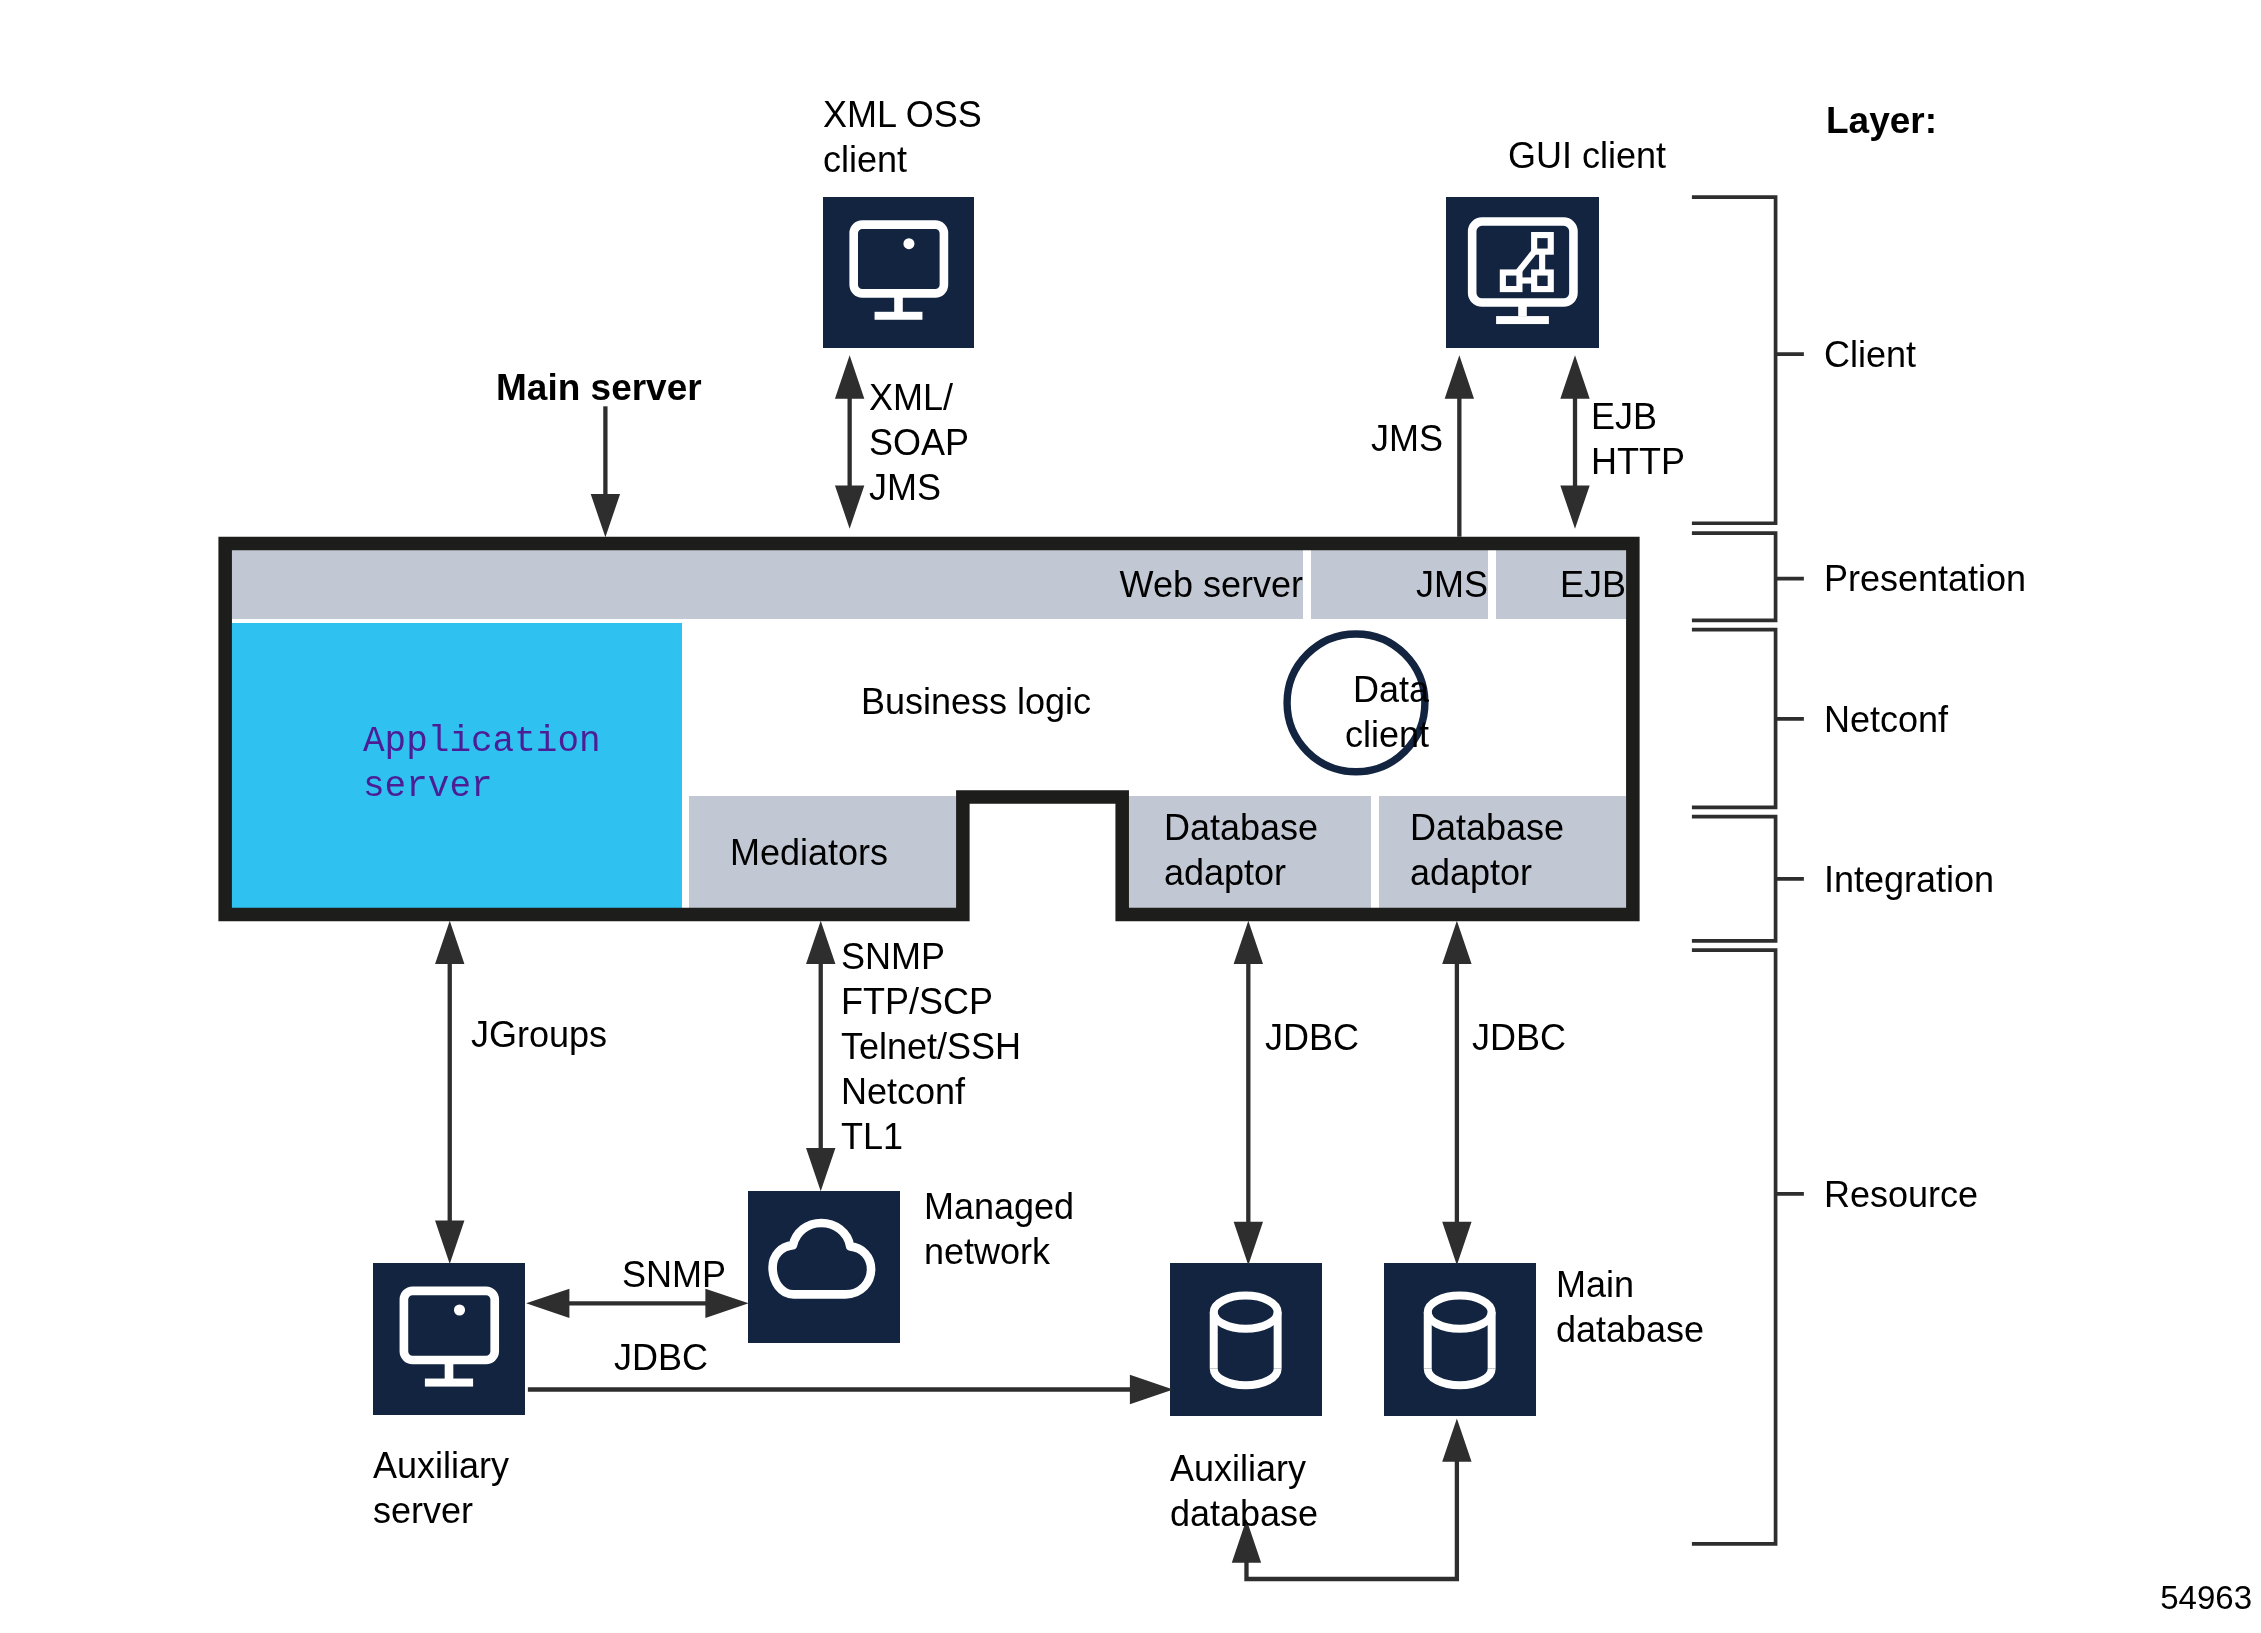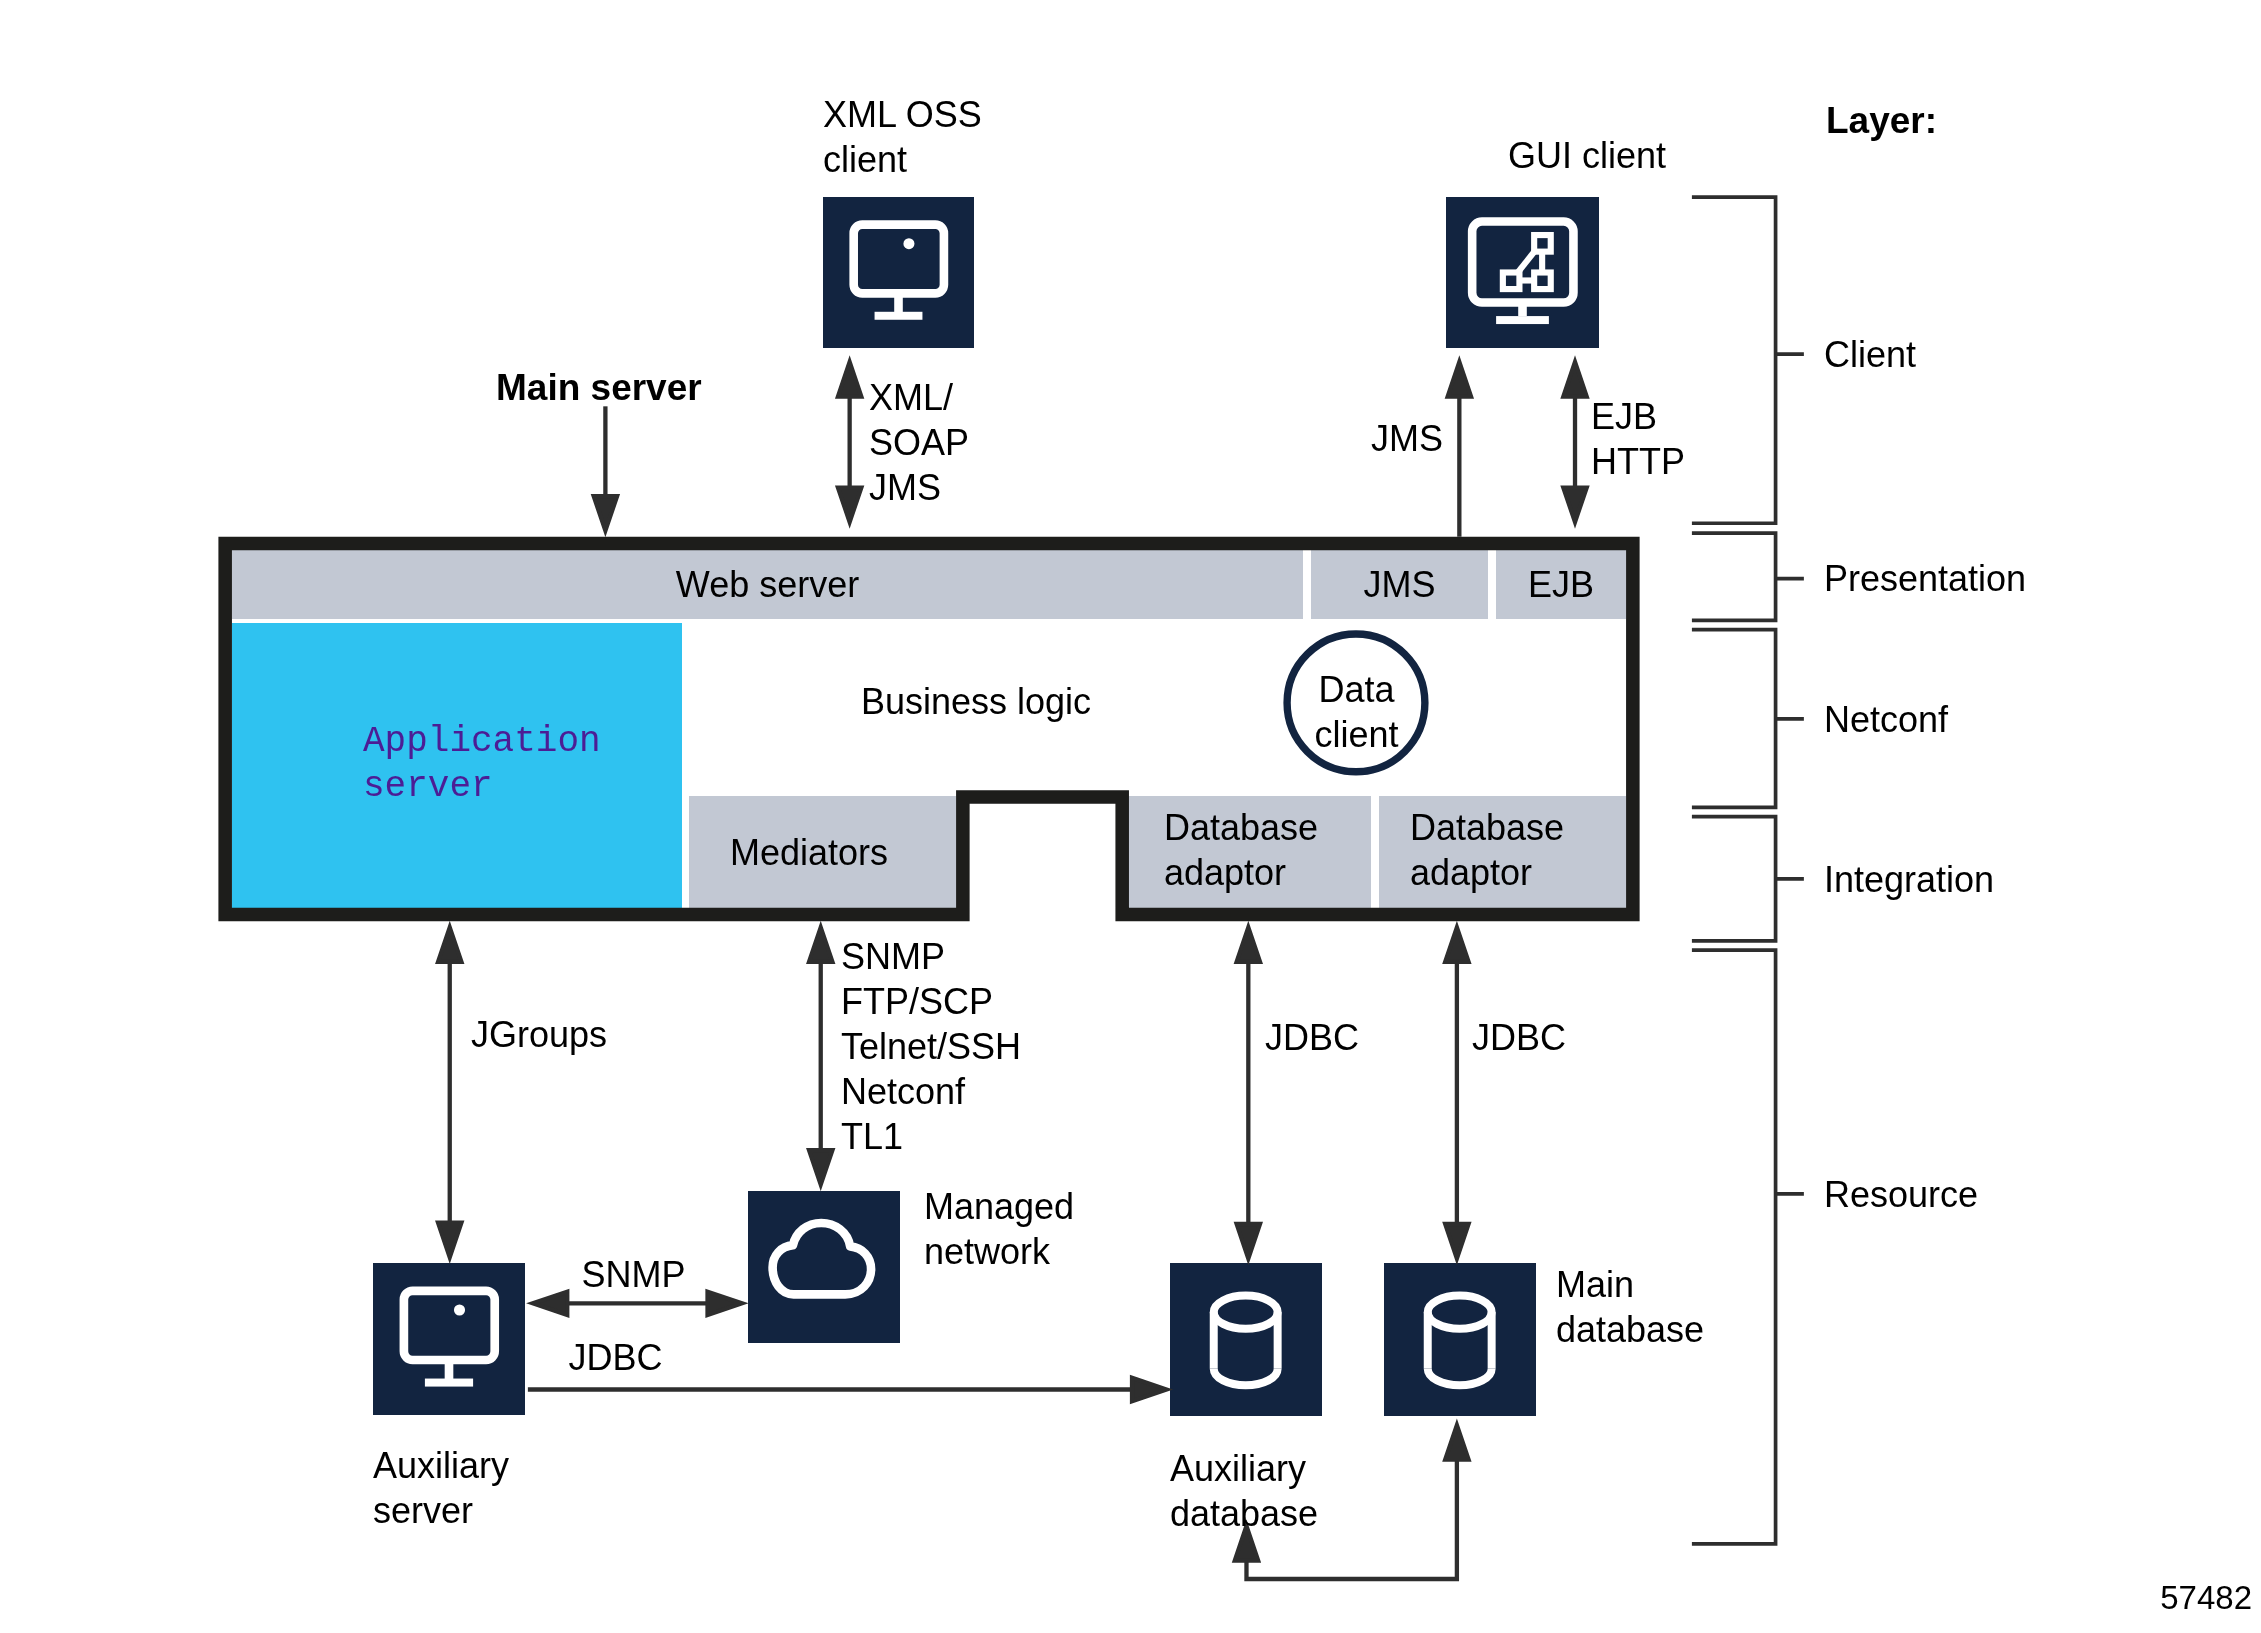--- a/index.html
+++ b/index.html
@@ -6,21 +6,21 @@
   #canvas{
     position:relative;width:2261px;height:1634px;background:#ffffff;overflow:hidden;
     font-family:"Liberation Sans", sans-serif;color:#000000;
   }
   .label{
     position:absolute;font-size:36px;line-height:45px;white-space:pre-line;
     color:#000000;
   }
   .bold{font-weight:bold;font-size:37px;}
   .white{color:#4c1d95;font-family:Liberation Mono, monospace;}
-  .center{text-align:center;}
+  .center{text-align:right;}
   .right{text-align:right;}
   .navybox{position:absolute;background:#122440;}
   .graybox{position:absolute;background:#c2c8d3;}
   .cyanbox{position:absolute;background:#2fc2f0;}
   svg.icon{position:absolute;left:0;top:0;}
   #overlay{position:absolute;left:0;top:0;}
 </style>
 </head>
 <body>
 
@@ -194,15 +194,15 @@
   <div class="label" style="left:1556px;top:1262px;">Main
 database</div>
 
   <div class="label bold" style="left:1826px;top:98px;">Layer:</div>
   <div class="label" style="left:1824px;top:332px;">Client</div>
   <div class="label" style="left:1824px;top:556px;">Presentation</div>
   <div class="label" style="left:1824px;top:697px;">Netconf</div>
   <div class="label" style="left:1824px;top:857px;">Integration</div>
   <div class="label" style="left:1824px;top:1172px;">Resource</div>
 
-  <div class="label right" style="left:2080px;top:1575px;width:172px;font-size:33px;">57482</div>
+  <div class="label right" style="left:2080px;top:1575px;width:172px;font-size:33px;">54963</div>
 </div>
 
 
 </body></html>

